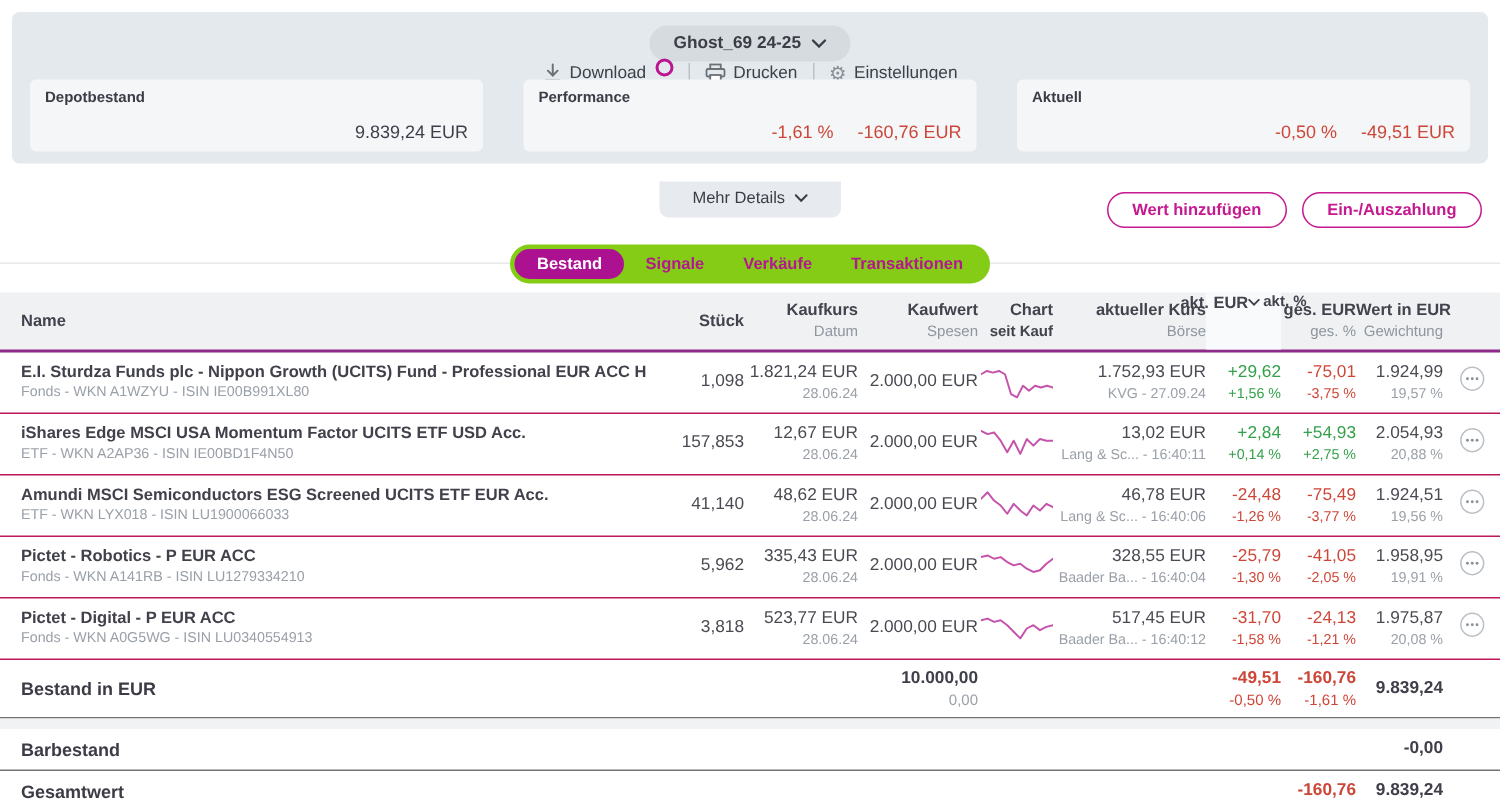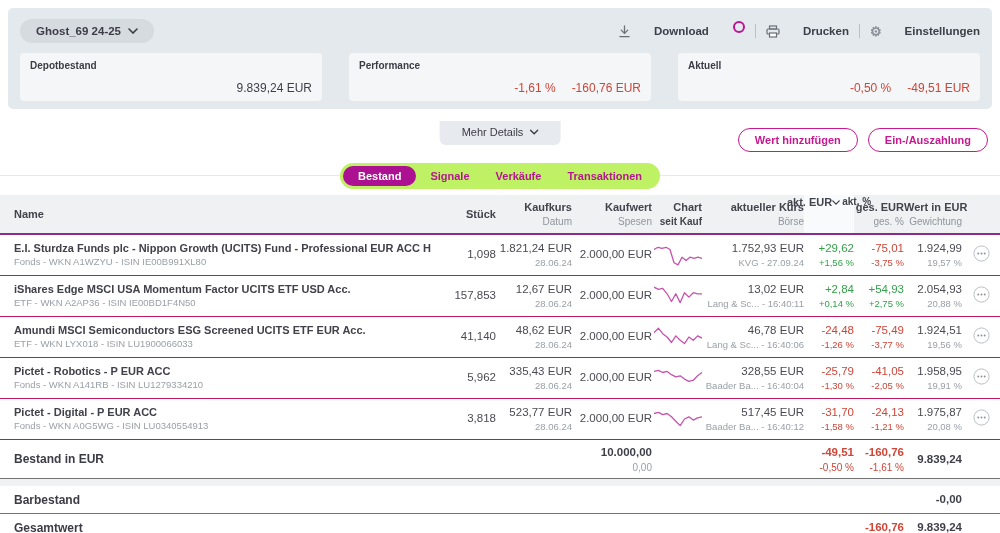--- a/index.html
+++ b/index.html
@@ -2,41 +2,41 @@
 <html><head>
 <meta charset="utf-8">
 <title>Depot</title>
 <style>
   html,body{margin:0;padding:0;background:#fff;}
   body{width:1000px;height:533px;overflow:hidden;font-family:"Liberation Sans",sans-serif;color:#41414b;-webkit-font-smoothing:antialiased;}
   .page{position:relative;width:1000px;height:533px;}
 
   
   .band{margin:8px 8px 0 8px;background:#e4e9ee;border-radius:5px;padding:9px 12px 8px 12px;}
-  .band-row1{display:flex;align-items:center;justify-content:space-between;height:28px;}
+  .band-row1{display:flex;align-items:center;height:28px;flex-direction:column;}
   .portfolio-pill{display:inline-flex;align-items:center;gap:7px;background:#d6dbe0;border:none;border-radius:14px;padding:6px 16px;font-family:inherit;font-size:11.5px;font-weight:bold;color:#3c3c46;cursor:pointer;}
   .top-actions{display:flex;align-items:center;gap:10px;font-size:11.5px;color:#3c4048;}
-  .top-action{display:inline-flex;align-items:center;gap:23px;cursor:pointer;font-weight:700;}
+  .top-action{display:inline-flex;align-items:center;gap:5px;cursor:pointer;font-weight:400;}
   .vsep{width:1px;height:14px;background:#b9c1c9;}
   .badge{width:8px;height:8px;border:2px solid #bb1690;border-radius:50%;display:inline-block;margin-left:1px;margin-top:-8px;}
   .icn{display:inline-flex;color:#6a7076;}
   
   .cards{display:flex;gap:27px;margin-top:8px;}
   .card{flex:1;background:#f4f6f8;border-radius:4px;height:48px;padding:7px 10px 6px 10px;box-sizing:border-box;display:flex;flex-direction:column;justify-content:space-between;}
   .card-label{font-size:10px;font-weight:bold;color:#3c3c46;}
   .card-vals{display:flex;justify-content:flex-end;gap:16px;font-size:12px;color:#3f3f4a;}
   
   .below-band{position:relative;height:48px;}
   .mehr-details{position:absolute;left:50%;transform:translateX(-50%);top:12px;background:#e7eaee;border:none;border-radius:0 0 6px 6px;padding:5px 22px 7px 22px;font-family:inherit;font-size:11px;color:#3c3c46;display:inline-flex;align-items:center;gap:6px;cursor:pointer;}
   .action-buttons{position:absolute;right:12px;top:19px;display:flex;gap:10px;}
   .pill-btn{background:#fff;border:1.5px solid #c6188f;color:#c6188f;border-radius:14px;padding:5px 16px;font-family:inherit;font-size:11px;font-weight:bold;cursor:pointer;}
   
   .tabs-row{position:relative;height:24px;margin-top:6px;}
   .tabs-row::before{content:"";position:absolute;left:0;right:0;top:12px;height:1px;background:#e8e8ea;}
-  .tabs-pill{position:relative;margin:0 auto;width:max-content;background:#bef264;border-radius:14px;padding:3px 6px 3px 3px;display:flex;align-items:center;gap:2px;}
+  .tabs-pill{position:relative;margin:0 auto;width:max-content;background:#84cc16;border-radius:14px;padding:3px 6px 3px 3px;display:flex;align-items:center;gap:2px;}
   .tab{font-size:11px;font-weight:bold;color:#b5178f;padding:4px 12px;border-radius:12px;cursor:pointer;white-space:nowrap;}
   .tab.active{background:#ac1191;color:#fff;padding:4px 15px;}
   
   .grid{display:grid;grid-template-columns:minmax(0,1fr) 42px 76px 80px 50px 102px 50px 50px 58px 28px;align-items:center;padding:0 10px 0 14px;}
   .thead{background:#eff1f3;border-bottom:2px solid #8e2b8a;height:38px;margin-top:8px;}
   .thead .hcell{text-align:right;white-space:nowrap;}
   .thead .hcell.left{text-align:left;}
   .h1{font-size:11px;font-weight:bold;color:#43434d;line-height:1.35;}
   .h2{font-size:10px;color:#8f969e;line-height:1.3;}
   .h2.dark{color:#43434d;font-weight:bold;}

